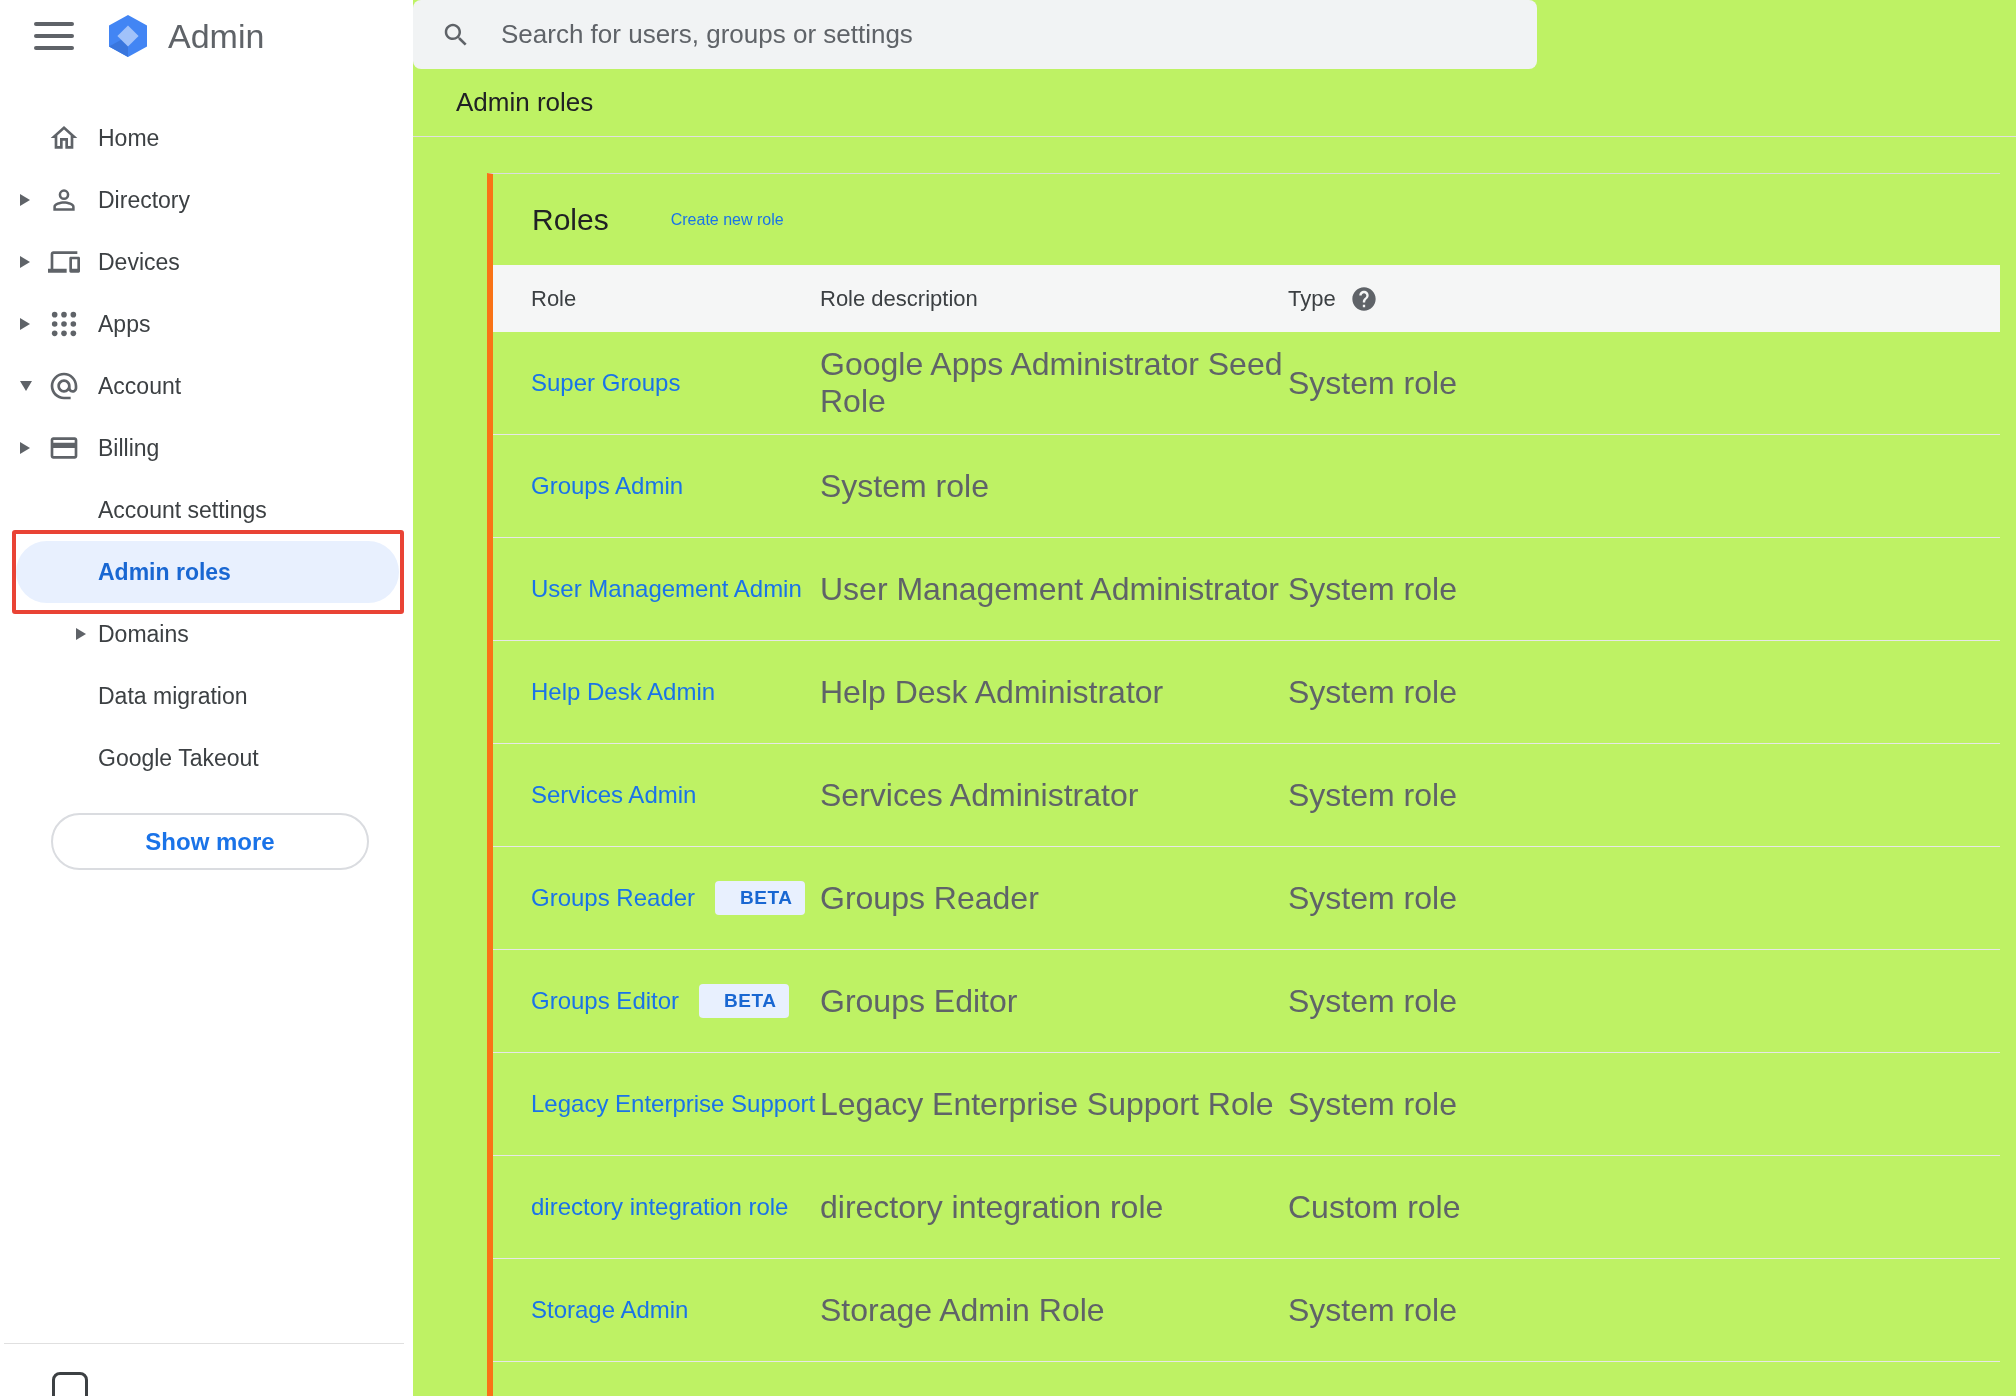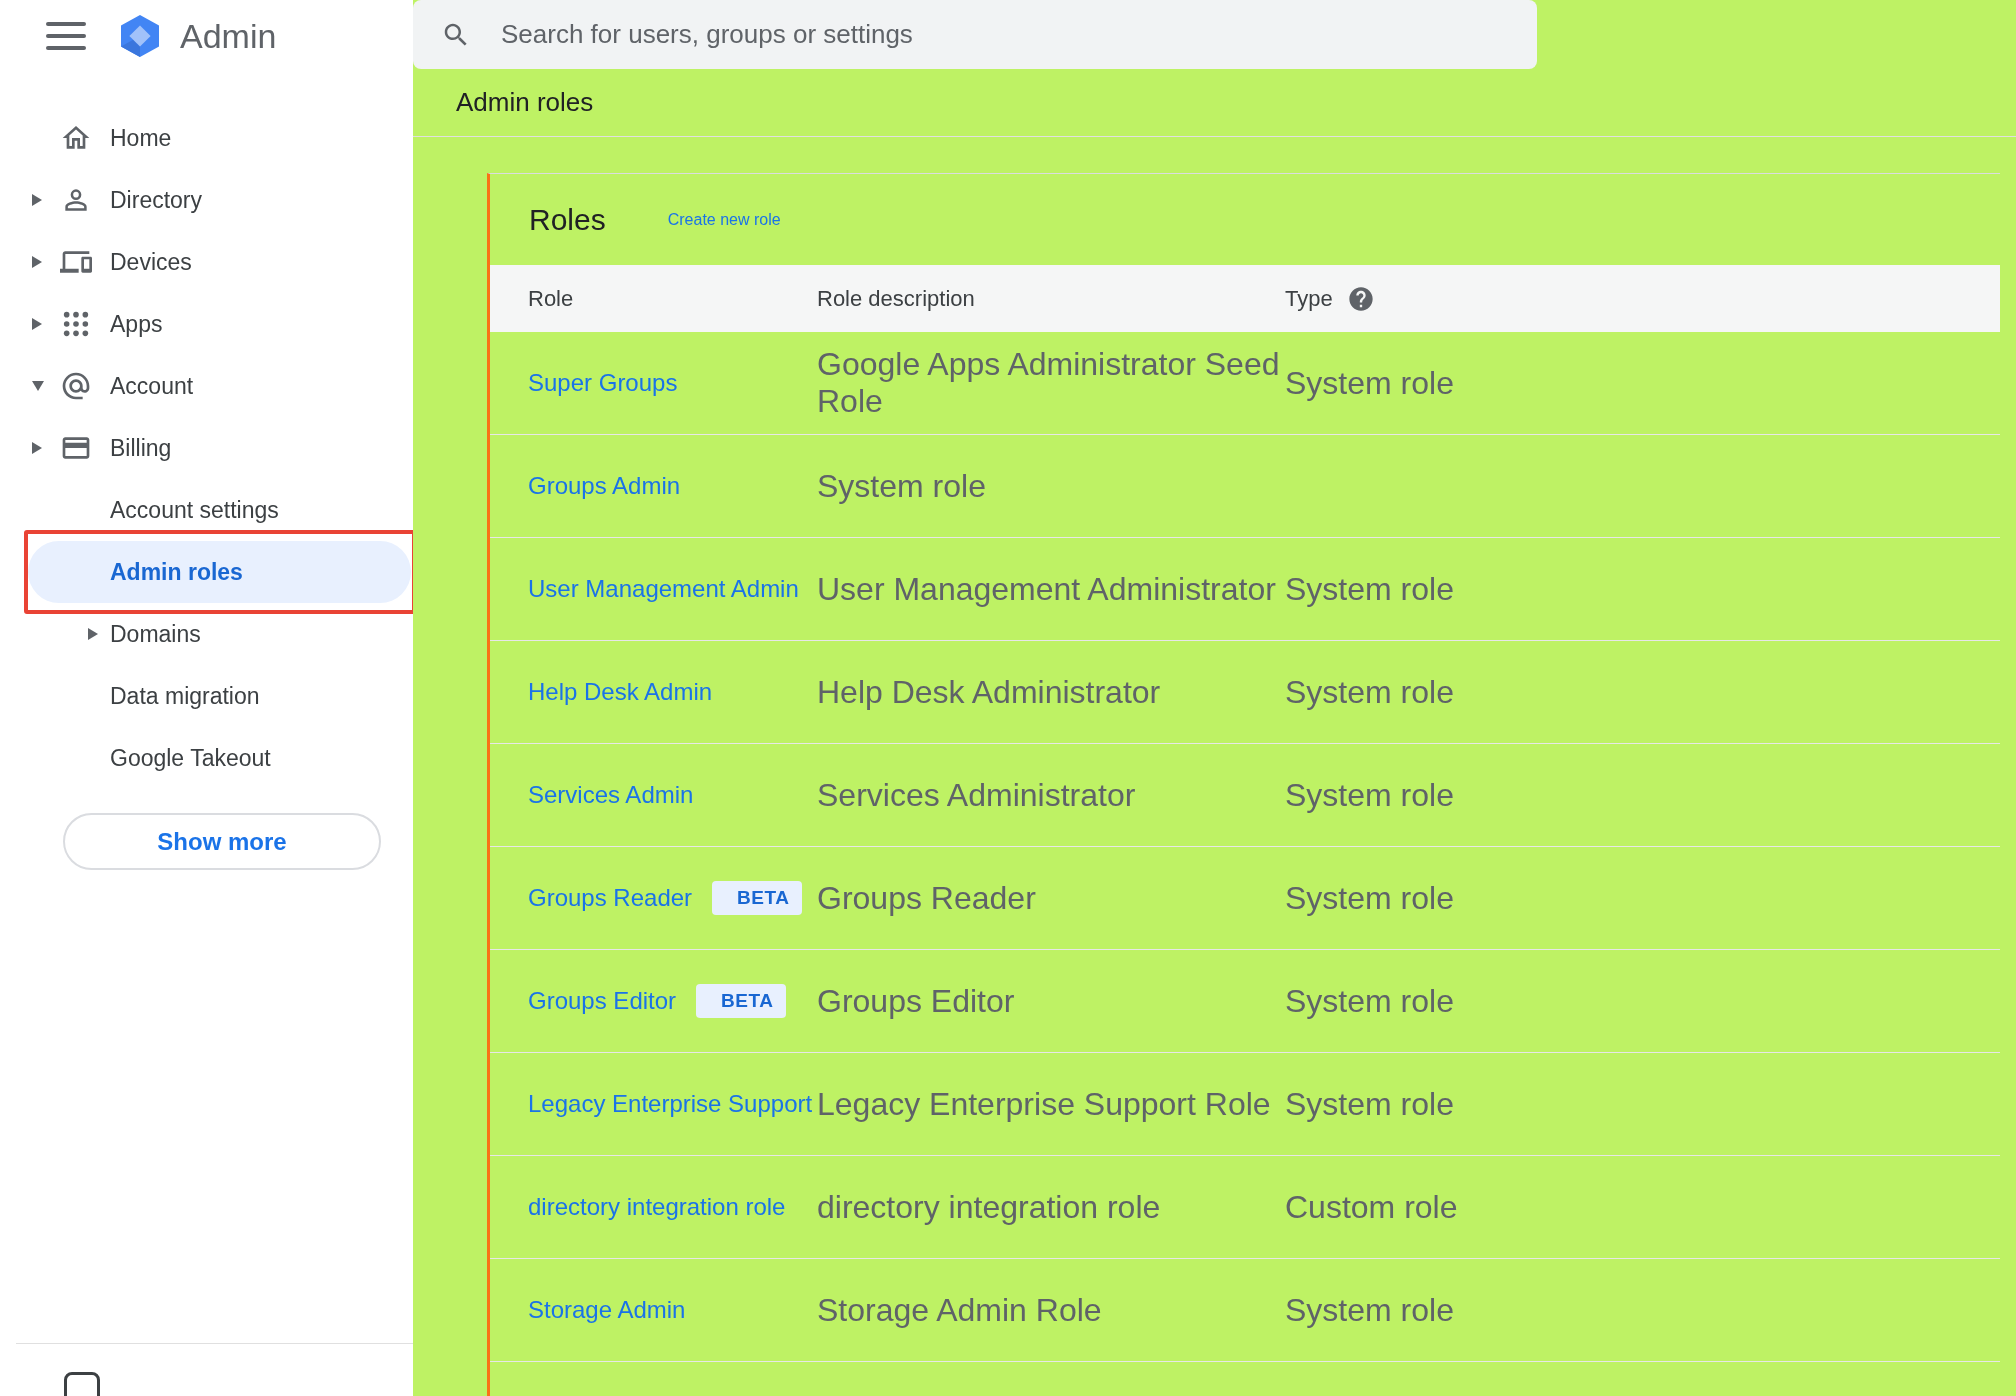--- a/index.html
+++ b/index.html
@@ -6,21 +6,21 @@
   html, body { width:2016px; height:1396px; }
   body {
     font-family:"Liberation Sans", sans-serif;
     background:#ffffff;
     position:relative;
     overflow:hidden;
     color:#202124;
   }
 
   
-  .sidebar { position:absolute; left:16px; top:0; width:412px; height:100%; background:#fff; }
+  .sidebar { position:absolute; left:4px; top:0; width:412px; height:100%; background:#fff; }
   .sidebar-header { display:flex; align-items:center; height:72px; padding-left:30px; }
   .hamburger { width:44px; height:38px; display:flex; flex-direction:column; justify-content:center; gap:8px; background:none; border:none; cursor:pointer; padding:0; }
   .hamburger span { display:block; width:40px; height:4px; background:#5f6368; border-radius:2px; }
   .logo { margin-left:26px; width:48px; height:48px; flex:none; }
   .product-title { margin-left:16px; font-size:34px; color:#5f6368; font-weight:normal; }
 
   .nav { margin-top:35px; }
   .nav-item { height:62px; display:flex; align-items:center; padding-left:16px; cursor:pointer; }
   .expander { width:28px; display:flex; align-items:center; }
   .tri-right { width:0; height:0; border-left:10px solid #5f6368; border-top:6px solid transparent; border-bottom:6px solid transparent; }
@@ -43,21 +43,21 @@
   
   .main { position:absolute; left:413px; top:0; right:0; bottom:0; background:#bef264; }
   .searchbar { width:1124px; height:69px; background:var(--searchbar-bg, #f1f3f4); border-radius:8px; display:flex; align-items:center; padding-left:28px; }
   .searchbar svg { width:30px; height:30px; fill:#5f6368; flex:none; }
   .search-input { margin-left:30px; border:none; outline:none; background:transparent; font-size:26px; color:#202124; width:950px; font-family:inherit; }
   .search-input::placeholder { color:#5f6368; opacity:1; }
 
   .breadcrumb-row { height:68px; display:flex; align-items:center; padding-left:43px; border-bottom:1px solid #e0e0e0; }
   .breadcrumb { font-size:26px; color:#202124; }
 
-  .card { margin:36px 16px 0 74px; border-top:1px solid #dadce0; border-left:3px solid #f97316; height:1223px; overflow:hidden; }
+  .card { margin:36px 16px 0 74px; border-top:1px solid #dadce0; border-left:6px solid #f97316; height:1223px; overflow:hidden; }
   .card-header { height:91px; display:flex; align-items:center; padding-left:39px; }
   .card-title { font-size:30px; color:#202124; font-weight:normal; }
   .create-link { margin-left:62px; font-size:16px; color:var(--link-blue, #1a73e8); text-decoration:none; cursor:pointer; }
 
   .thead, .trow { display:grid; grid-template-columns:327px 468px 1fr; align-items:center; }
   .thead { height:67px; background:var(--table-header-bg, #f5f6f6); font-size:22px; color:#3c4043; }
   .thead .cell:first-child, .trow .cell:first-child { padding-left:38px; }
   .type-head { display:flex; align-items:center; }
   .help-icon { margin-left:14px; width:28px; height:28px; fill:#5f6368; cursor:pointer; }
 

